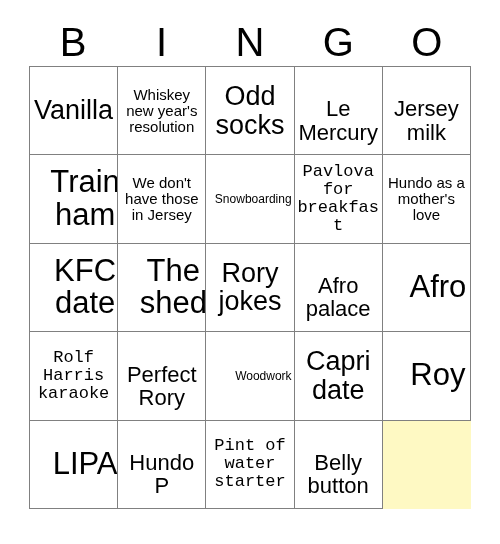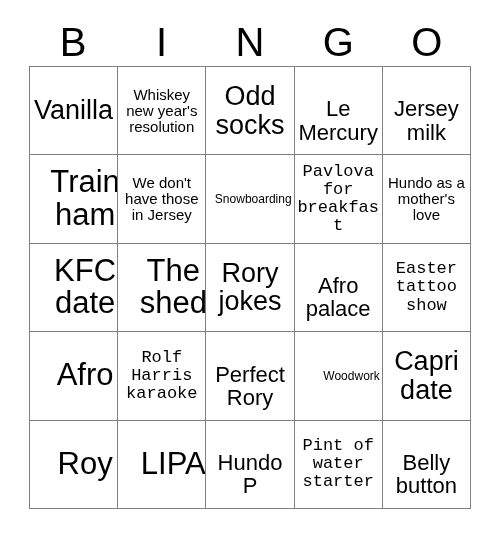--- a/index.html
+++ b/index.html
@@ -139,23 +139,20 @@
       </div>
     <div class="cell">
         <span class="cell-text fs-xl">The shed</span>
       </div>
     <div class="cell">
         <span class="cell-text fs-lg">Rory jokes</span>
       </div>
     <div class="cell">
         <span class="cell-text fs-md">Afro palace</span>
       </div>
-    <div class="cell">
-        <span class="cell-text fs-sm">Easter tattoo show</span>
-      </div>
 
     <div class="cell">
         <span class="cell-text fs-xl">Afro</span>
       </div>
     <div class="cell">
         <span class="cell-text fs-sm">Rolf Harris karaoke</span>
       </div>
     <div class="cell">
         <span class="cell-text fs-md">Perfect Rory</span>
       </div>

